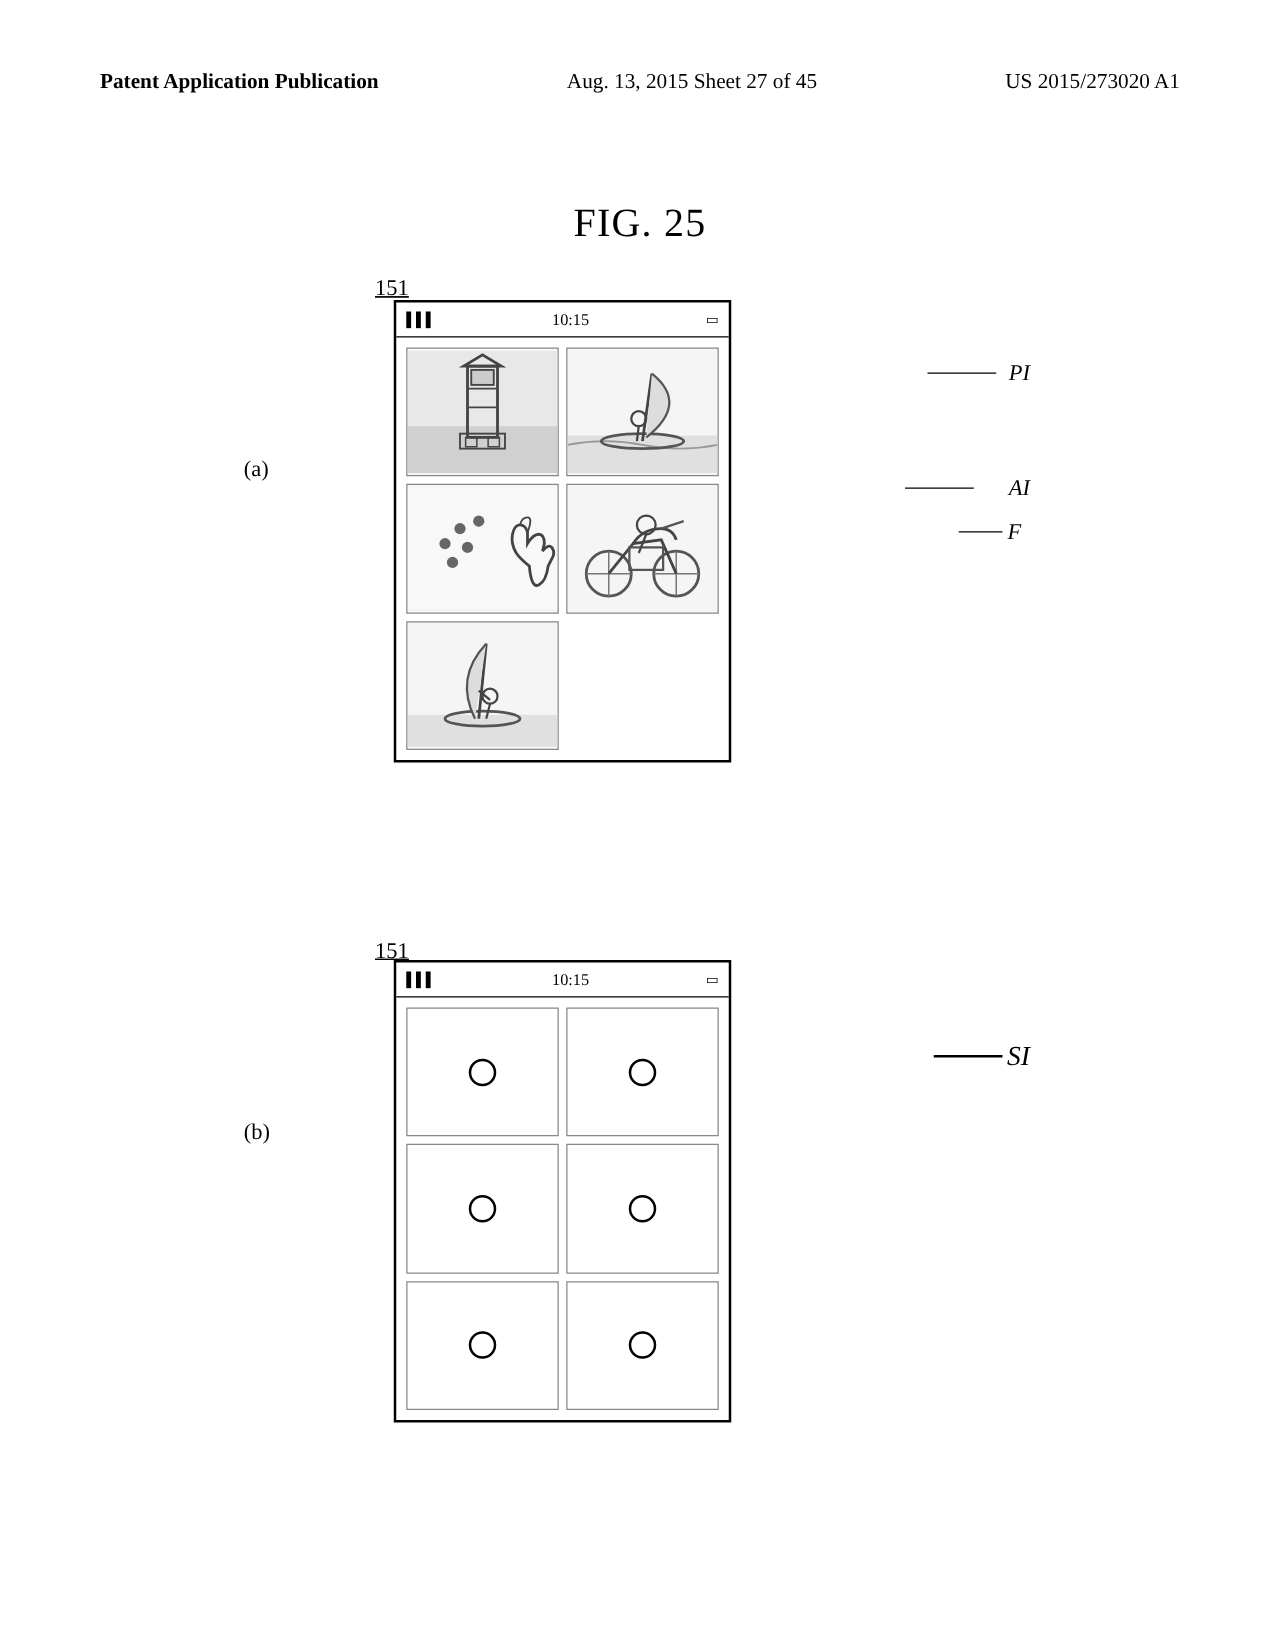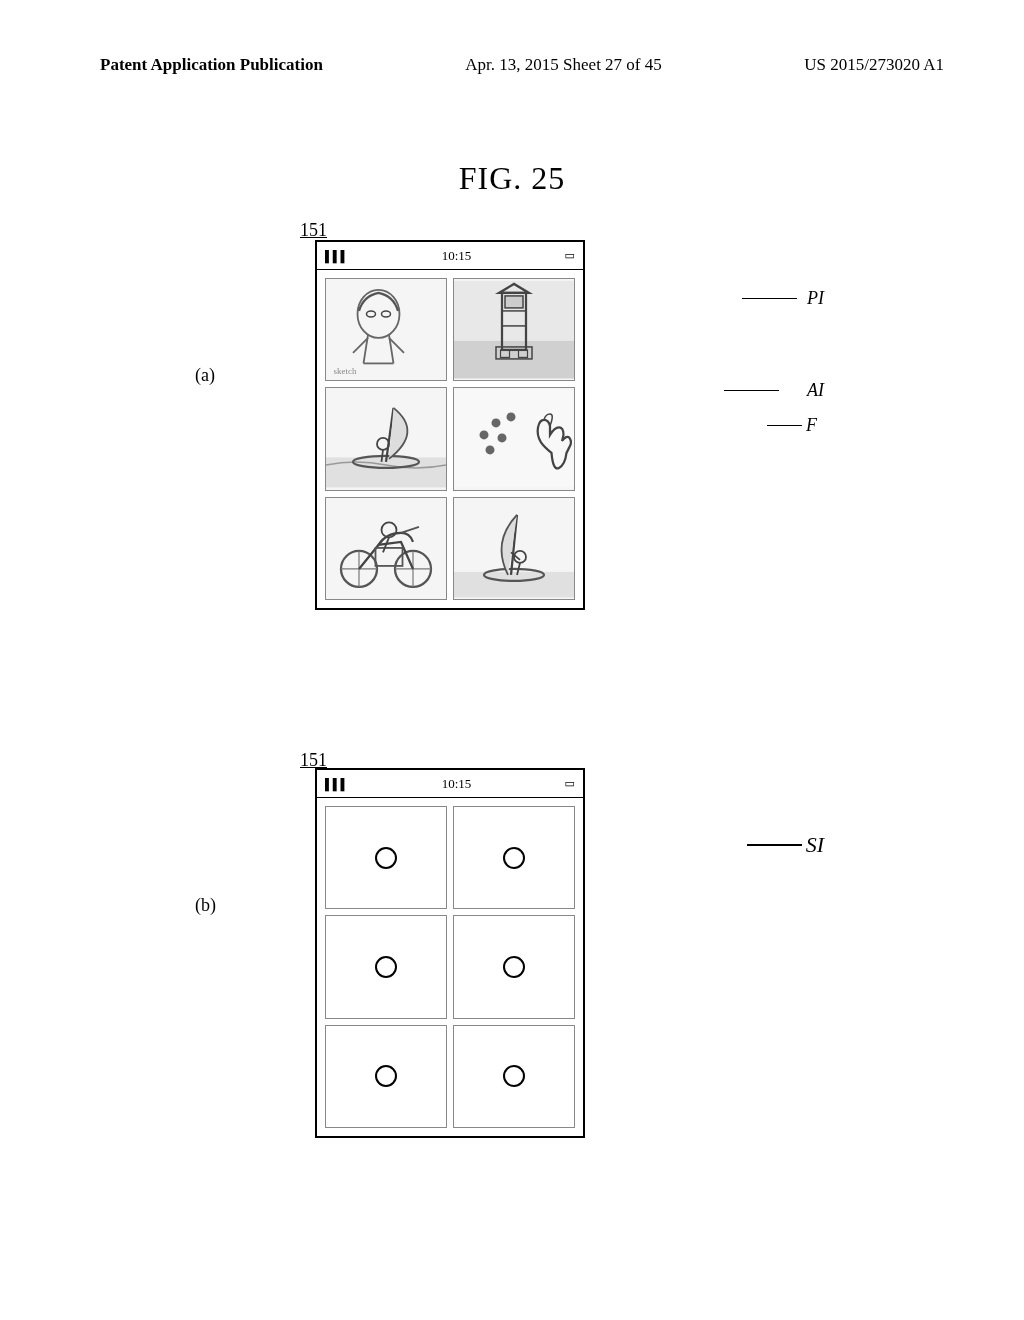--- a/index.html
+++ b/index.html
@@ -19,21 +19,20 @@
       left: 0;
       right: 0;
       display: flex;
       justify-content: space-between;
       align-items: baseline;
       padding: 0 80px;
     }
     .header-left {
       font-size: 17px;
       font-weight: bold;
-      margin-left: 20px;
     }
     .header-center {
       font-size: 17px;
     }
     .header-right {
       font-size: 17px;
     }
 
     
     .fig-title {
@@ -160,21 +159,21 @@
       border: 2px solid #000;
       border-radius: 50%;
       background: #fff;
     }
   </style>
 </head>
 <body>
 
 <div class="header">
   <span class="header-left">Patent Application Publication</span>
-  <span class="header-center">Apr. 13, 2015  Sheet 27 of 45</span>
+  <span class="header-center">Aug. 13, 2015  Sheet 27 of 45</span>
   <span class="header-right">US 2015/273020 A1</span>
 </div>
 
 <div class="fig-title">FIG. 25</div>
 
 <div class="diagram-a-label">(a)</div>
 
 <div class="diagram-a-ref">
   <span style="text-decoration:underline;">151</span>
 </div>
@@ -182,40 +181,20 @@
 <div class="phone-a">
 
   <div class="phone-status-bar">
     <span class="signal-icon">▌▌▌</span>
     <span class="time-display">10:15</span>
     <span class="battery-icon">▭</span>
   </div>
 
   <div class="photo-grid-a">
 
-    <div class="photo-cell">
-      <svg width="100%" height="100%" viewBox="0 0 80 65">
-        <rect width="80" height="65" fill="#f5f5f5"></rect>
-
-        <ellipse cx="35" cy="22" rx="14" ry="16" fill="none" stroke="#666" stroke-width="1.2"></ellipse>
-        <line x1="28" y1="36" x2="25" y2="55" stroke="#666" stroke-width="1.2"></line>
-        <line x1="42" y1="36" x2="45" y2="55" stroke="#666" stroke-width="1.2"></line>
-        <line x1="25" y1="55" x2="45" y2="55" stroke="#666" stroke-width="1.2"></line>
-
-        <path d="M22,20 Q25,10 35,8 Q45,10 48,20" fill="none" stroke="#555" stroke-width="1.5"></path>
-
-        <ellipse cx="30" cy="22" rx="3" ry="2" fill="none" stroke="#444" stroke-width="1"></ellipse>
-        <ellipse cx="40" cy="22" rx="3" ry="2" fill="none" stroke="#444" stroke-width="1"></ellipse>
-
-        <line x1="28" y1="38" x2="18" y2="48" stroke="#666" stroke-width="1.2"></line>
-        <line x1="42" y1="38" x2="52" y2="48" stroke="#666" stroke-width="1.2"></line>
-
-        <text x="5" y="62" font-size="6" fill="#888">sketch</text>
-      </svg>
-    </div>
 
     <div class="photo-cell">
       <svg width="100%" height="100%" viewBox="0 0 80 65">
         <rect width="80" height="65" fill="#f0f0f0"></rect>
 
         <rect width="80" height="40" fill="#e8e8e8"></rect>
 
         <rect y="40" width="80" height="25" fill="#d0d0d0"></rect>
 
         <rect x="32" y="8" width="16" height="38" fill="none" stroke="#444" stroke-width="1.5"></rect>

